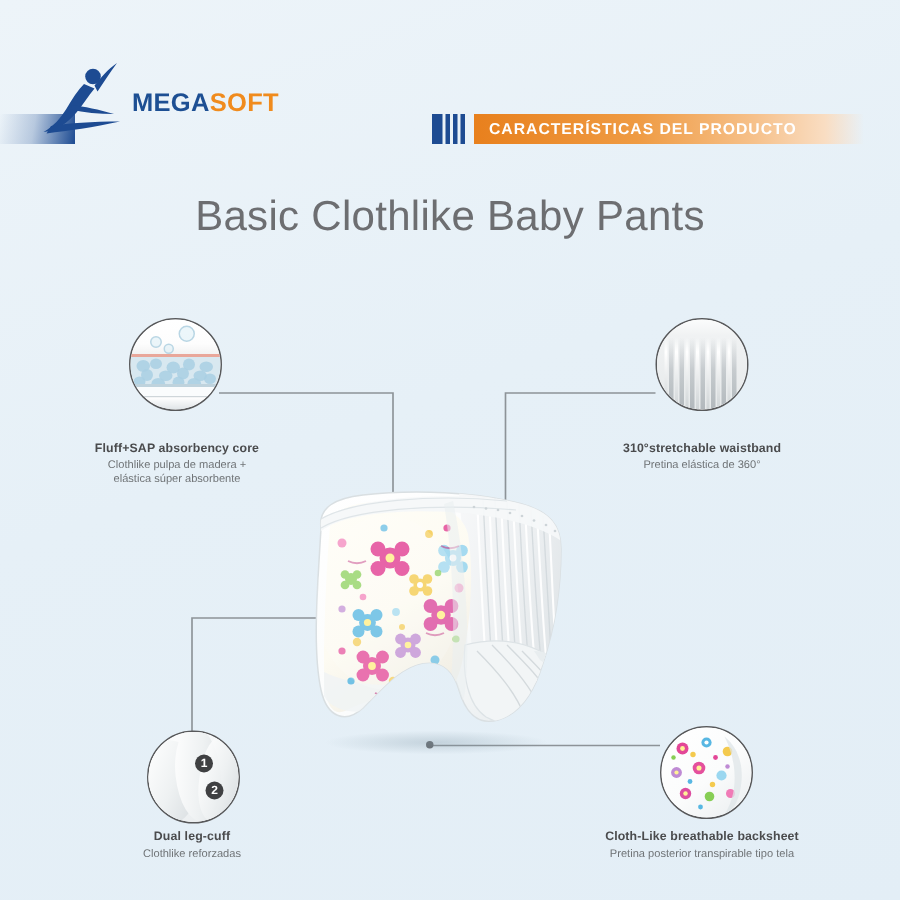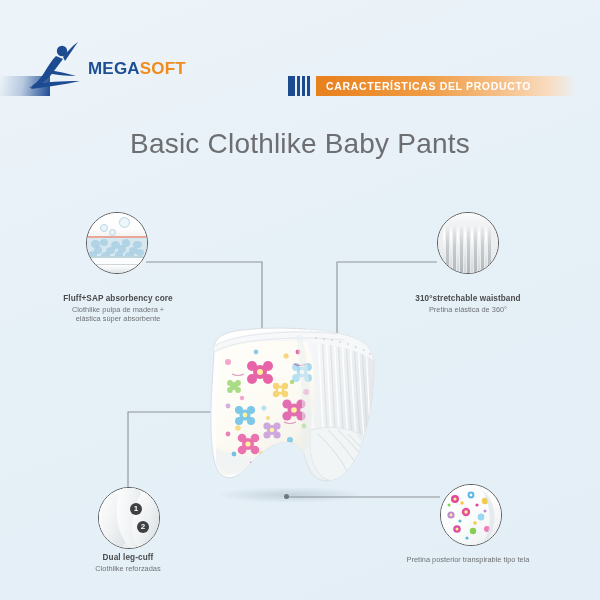--- a/index.html
+++ b/index.html
@@ -571,16 +571,17 @@
         <circle cx="19" cy="36" r="1.6" fill="#46b0e0"></circle>
         <circle cx="34" cy="38" r="1.8" fill="#f3c53b"></circle>
         <circle cx="8" cy="20" r="1.5" fill="#7ac943"></circle>
         <circle cx="44" cy="26" r="1.5" fill="#b97fd0"></circle>
         <circle cx="26" cy="53" r="1.6" fill="#46b0e0"></circle>
       </g>
       <path d="M42,6 C52,14 56,28 52,44 C50,52 46,56 42,58 C50,46 52,26 42,6 Z" fill="#dfe5e8" opacity="0.75"></path>
     </svg>
   </div>
   <div class="caption" style="left:368px; top:553px; width:200px;">
+    <div class="caption-title">Cloth-Like breathable backsheet</div>
     <div class="caption-sub">Pretina posterior transpirable tipo tela</div>
   </div>
 
 </div>
 
 </body></html>

